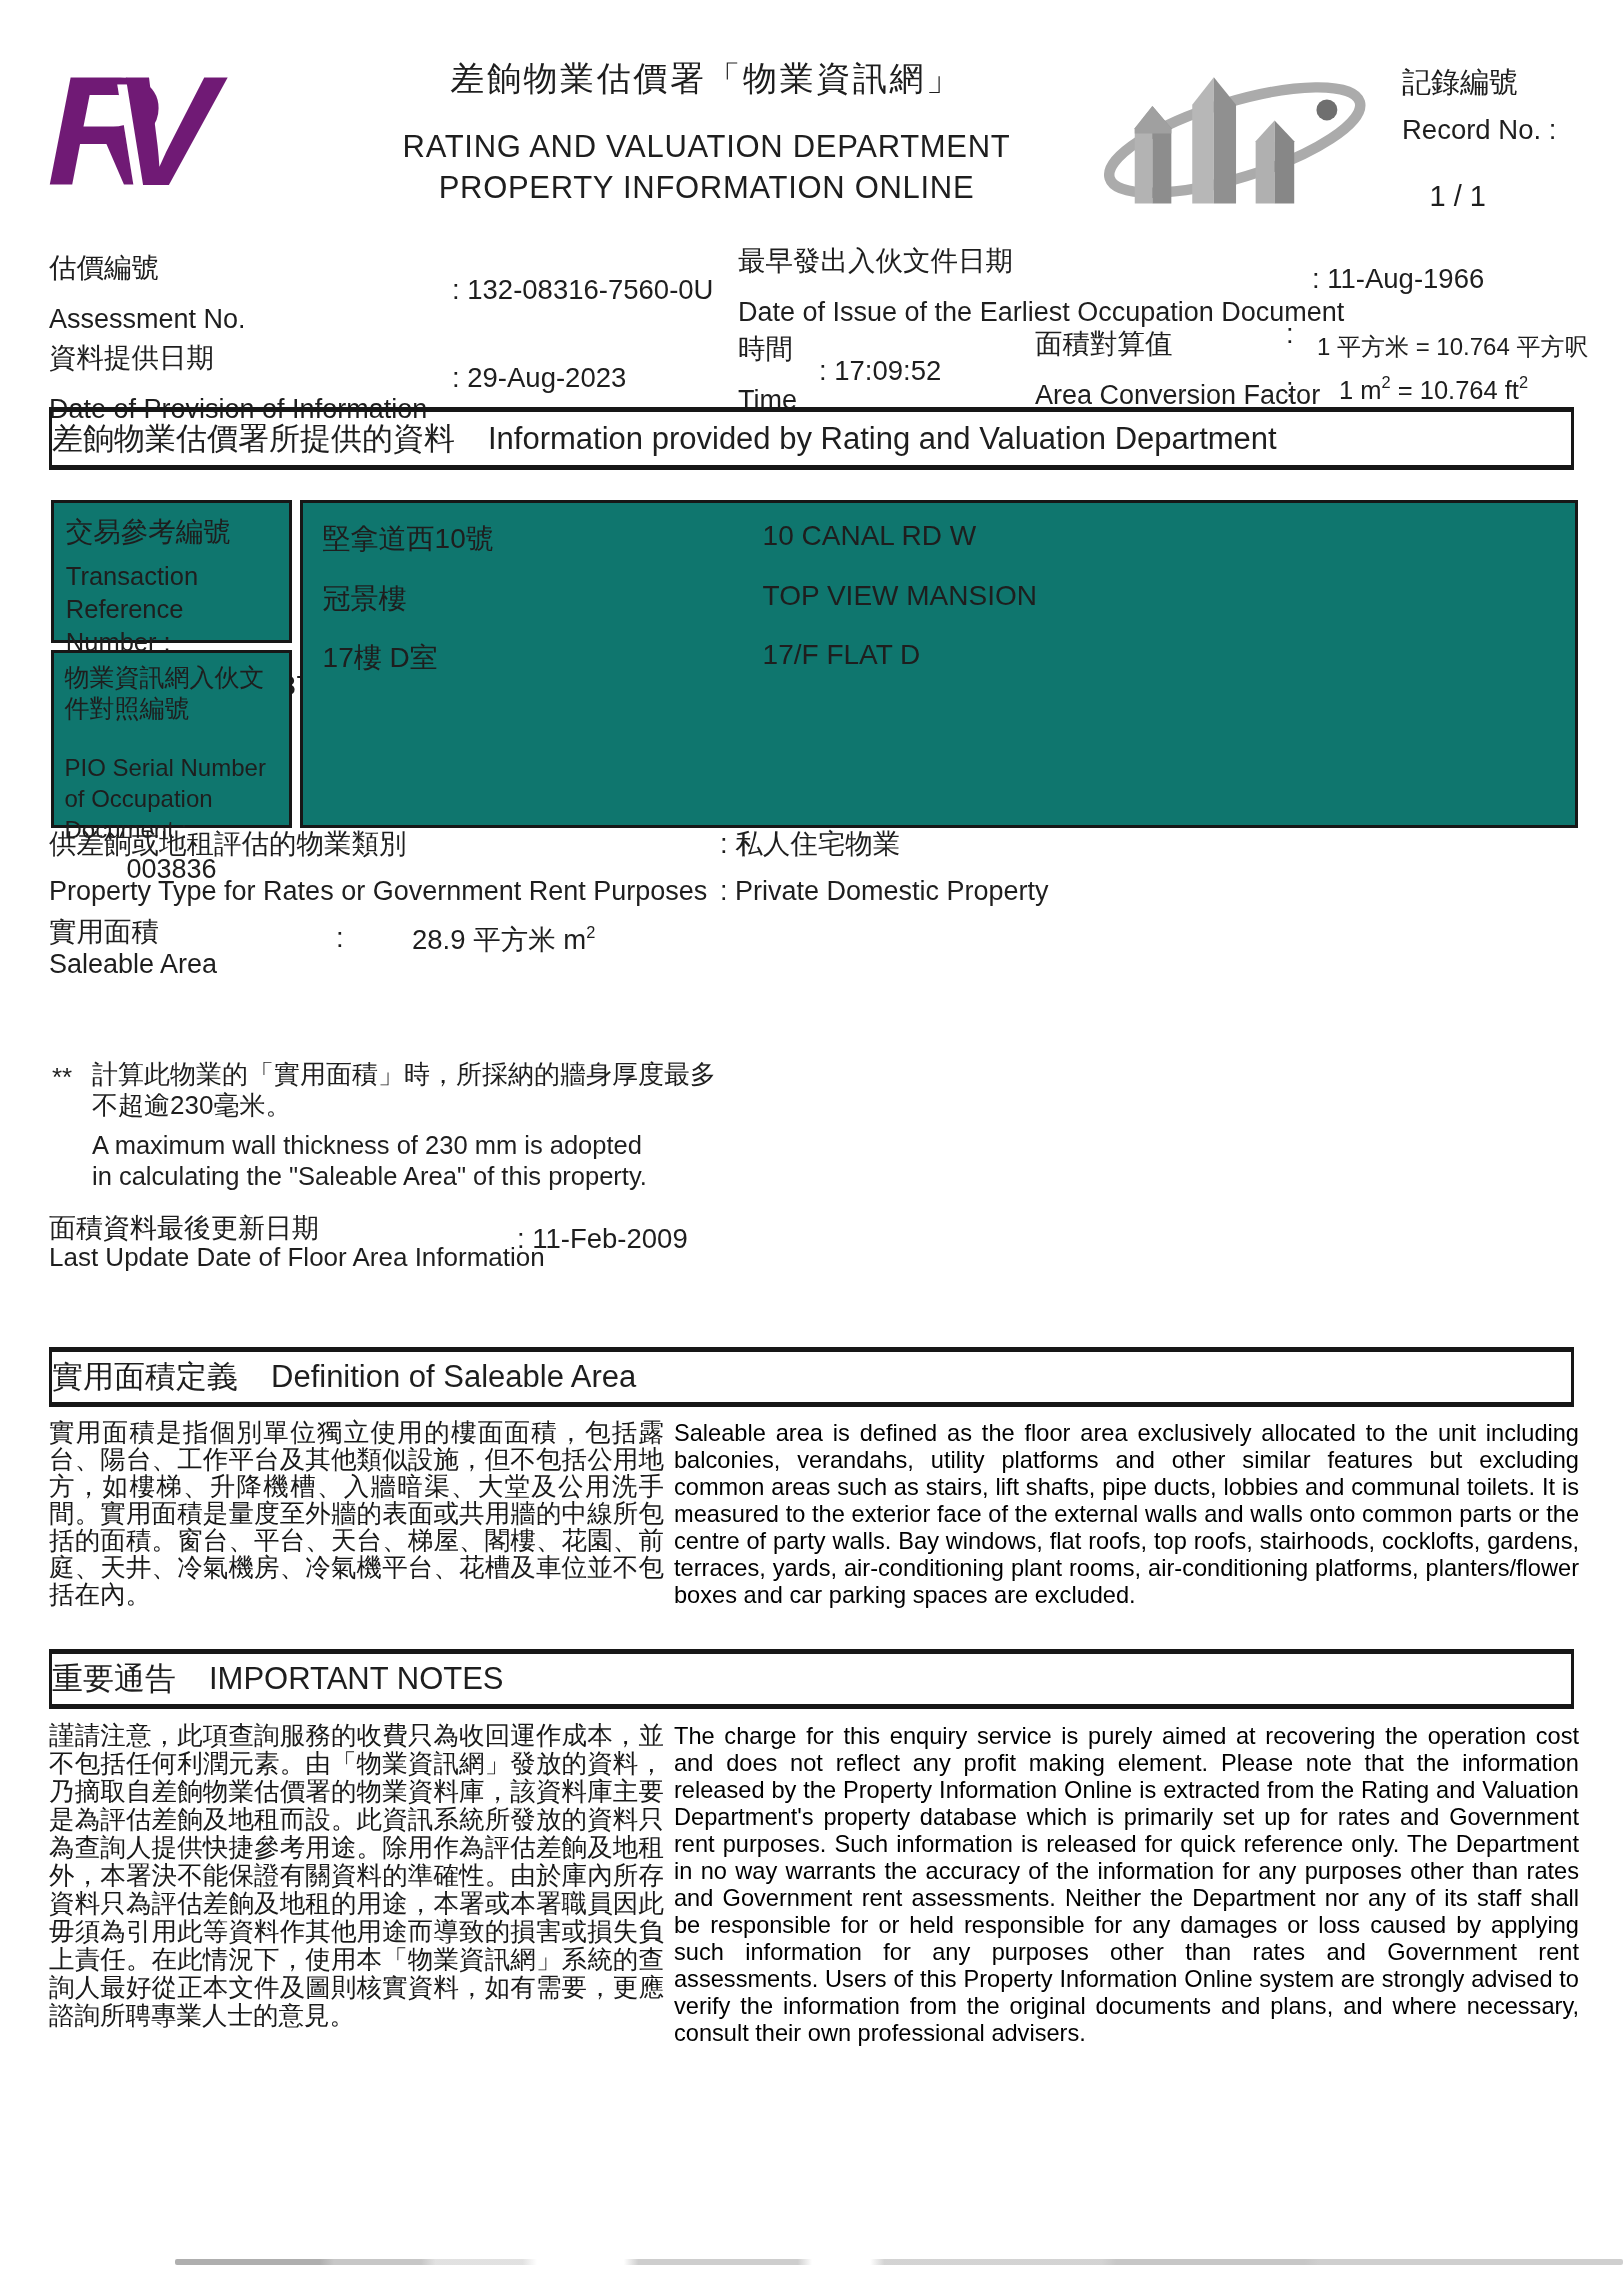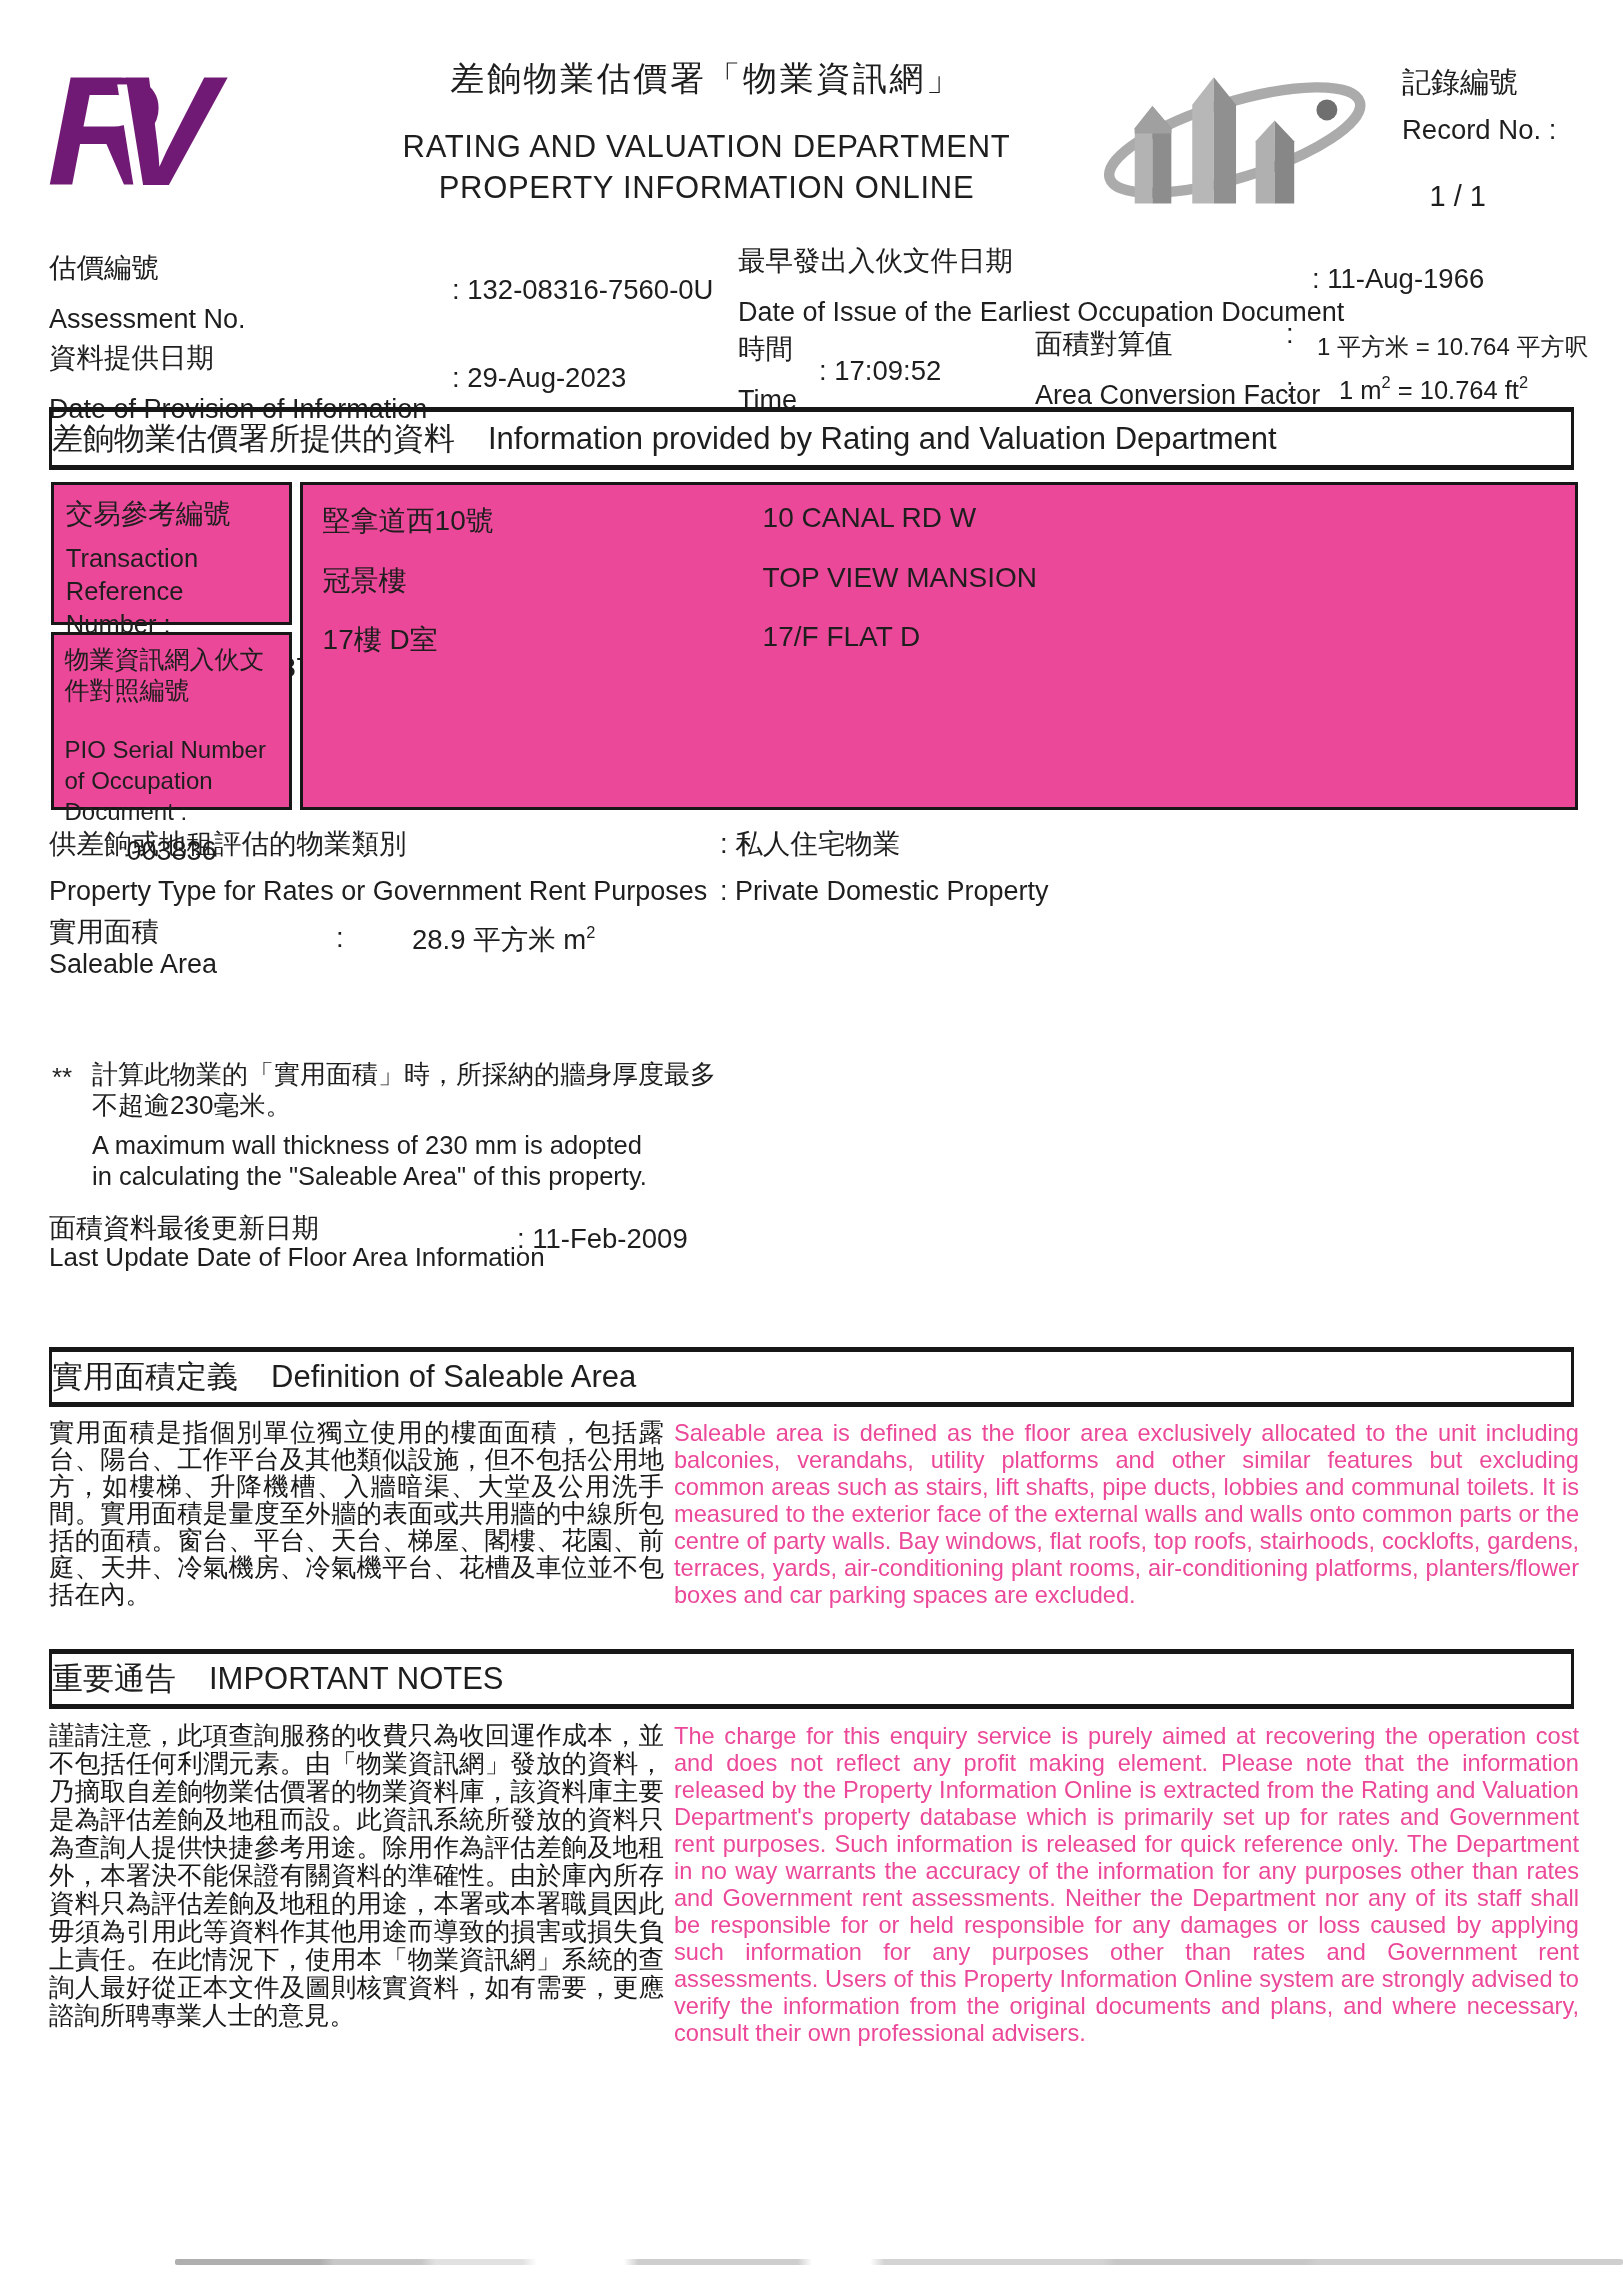--- a/index.html
+++ b/index.html
@@ -32,21 +32,21 @@
   .lab .lab-en{margin-top:18.3px;}
   .val{font-size:27.5px;}
   .small-val{font-size:24px;}
   .sup2{font-size:16.4px;position:relative;top:-11px;}
 
   
   .sec-box{left:49px;width:1525px;border:3.3px solid #171717;border-top-width:5.9px;border-bottom-width:5.9px;
     display:flex;align-items:center;justify-content:flex-start;gap:33px;font-size:31px;box-sizing:border-box;}
 
   
-  .info-box{border:3.3px solid #171717;box-sizing:border-box;background:#ec4899;}
+  .info-box{border:3.3px solid #171717;box-sizing:border-box;background:#0f766e;margin-top:18px;}
   .tbox{left:51px;top:482px;width:241px;height:143px;padding:10.5px 11.8px;}
   .tbox .bx-zh{font-size:27.5px;}
   .tbox .bx-en{font-size:25.5px;line-height:33px;margin-top:10.5px;}
   .tbox .bx-val{font-size:28px;margin-top:10.5px;text-align:center;}
   .pbox{left:51px;top:632px;width:241px;height:178px;padding:9.2px 10.5px;}
   .pbox .bx-zh{font-size:25px;line-height:31px;}
   .pbox .bx-en{font-size:24px;line-height:31px;margin-top:27.5px;}
   .pbox .bx-val{font-size:27px;margin-top:9.2px;text-align:center;}
 
   .abox{left:300px;top:482px;width:1278px;height:328px;padding:17px 0 0 19.6px;}
@@ -57,21 +57,21 @@
 
   
   .ptype-zh{font-size:27.5px;}
   .ptype-en{font-size:27px;}
 
   .note-zh{font-size:26px;line-height:31px;}
   .note-en{font-size:25.5px;line-height:31px;}
 
   
   .body-zh{font-size:25.5px;line-height:27px;text-align:justify;color:#191919;}
-  .body-en{font-size:23.6px;line-height:27px;text-align:justify;color:#ec4899;}
+  .body-en{font-size:23.6px;line-height:27px;text-align:justify;color:#000000;}
   .notes-zh{line-height:28px;}
 
   .artifact{left:175px;top:2259px;width:1448px;height:5.9px;opacity:.5;border-radius:2px;
     background:linear-gradient(90deg,#5f5f5f 0 10%,#8f8f8f 11% 17%,#c4c4c4 18% 24%,rgba(0,0,0,0) 25% 31%,
       #9d9d9d 32% 43%,rgba(0,0,0,0) 44% 48%,#a8a8a8 49% 64%,#8f8f8f 65% 78%,#9f9f9f 79% 100%);}
 </style>
 </head>
 <body>
 
 <div class="abs rv-logo">

